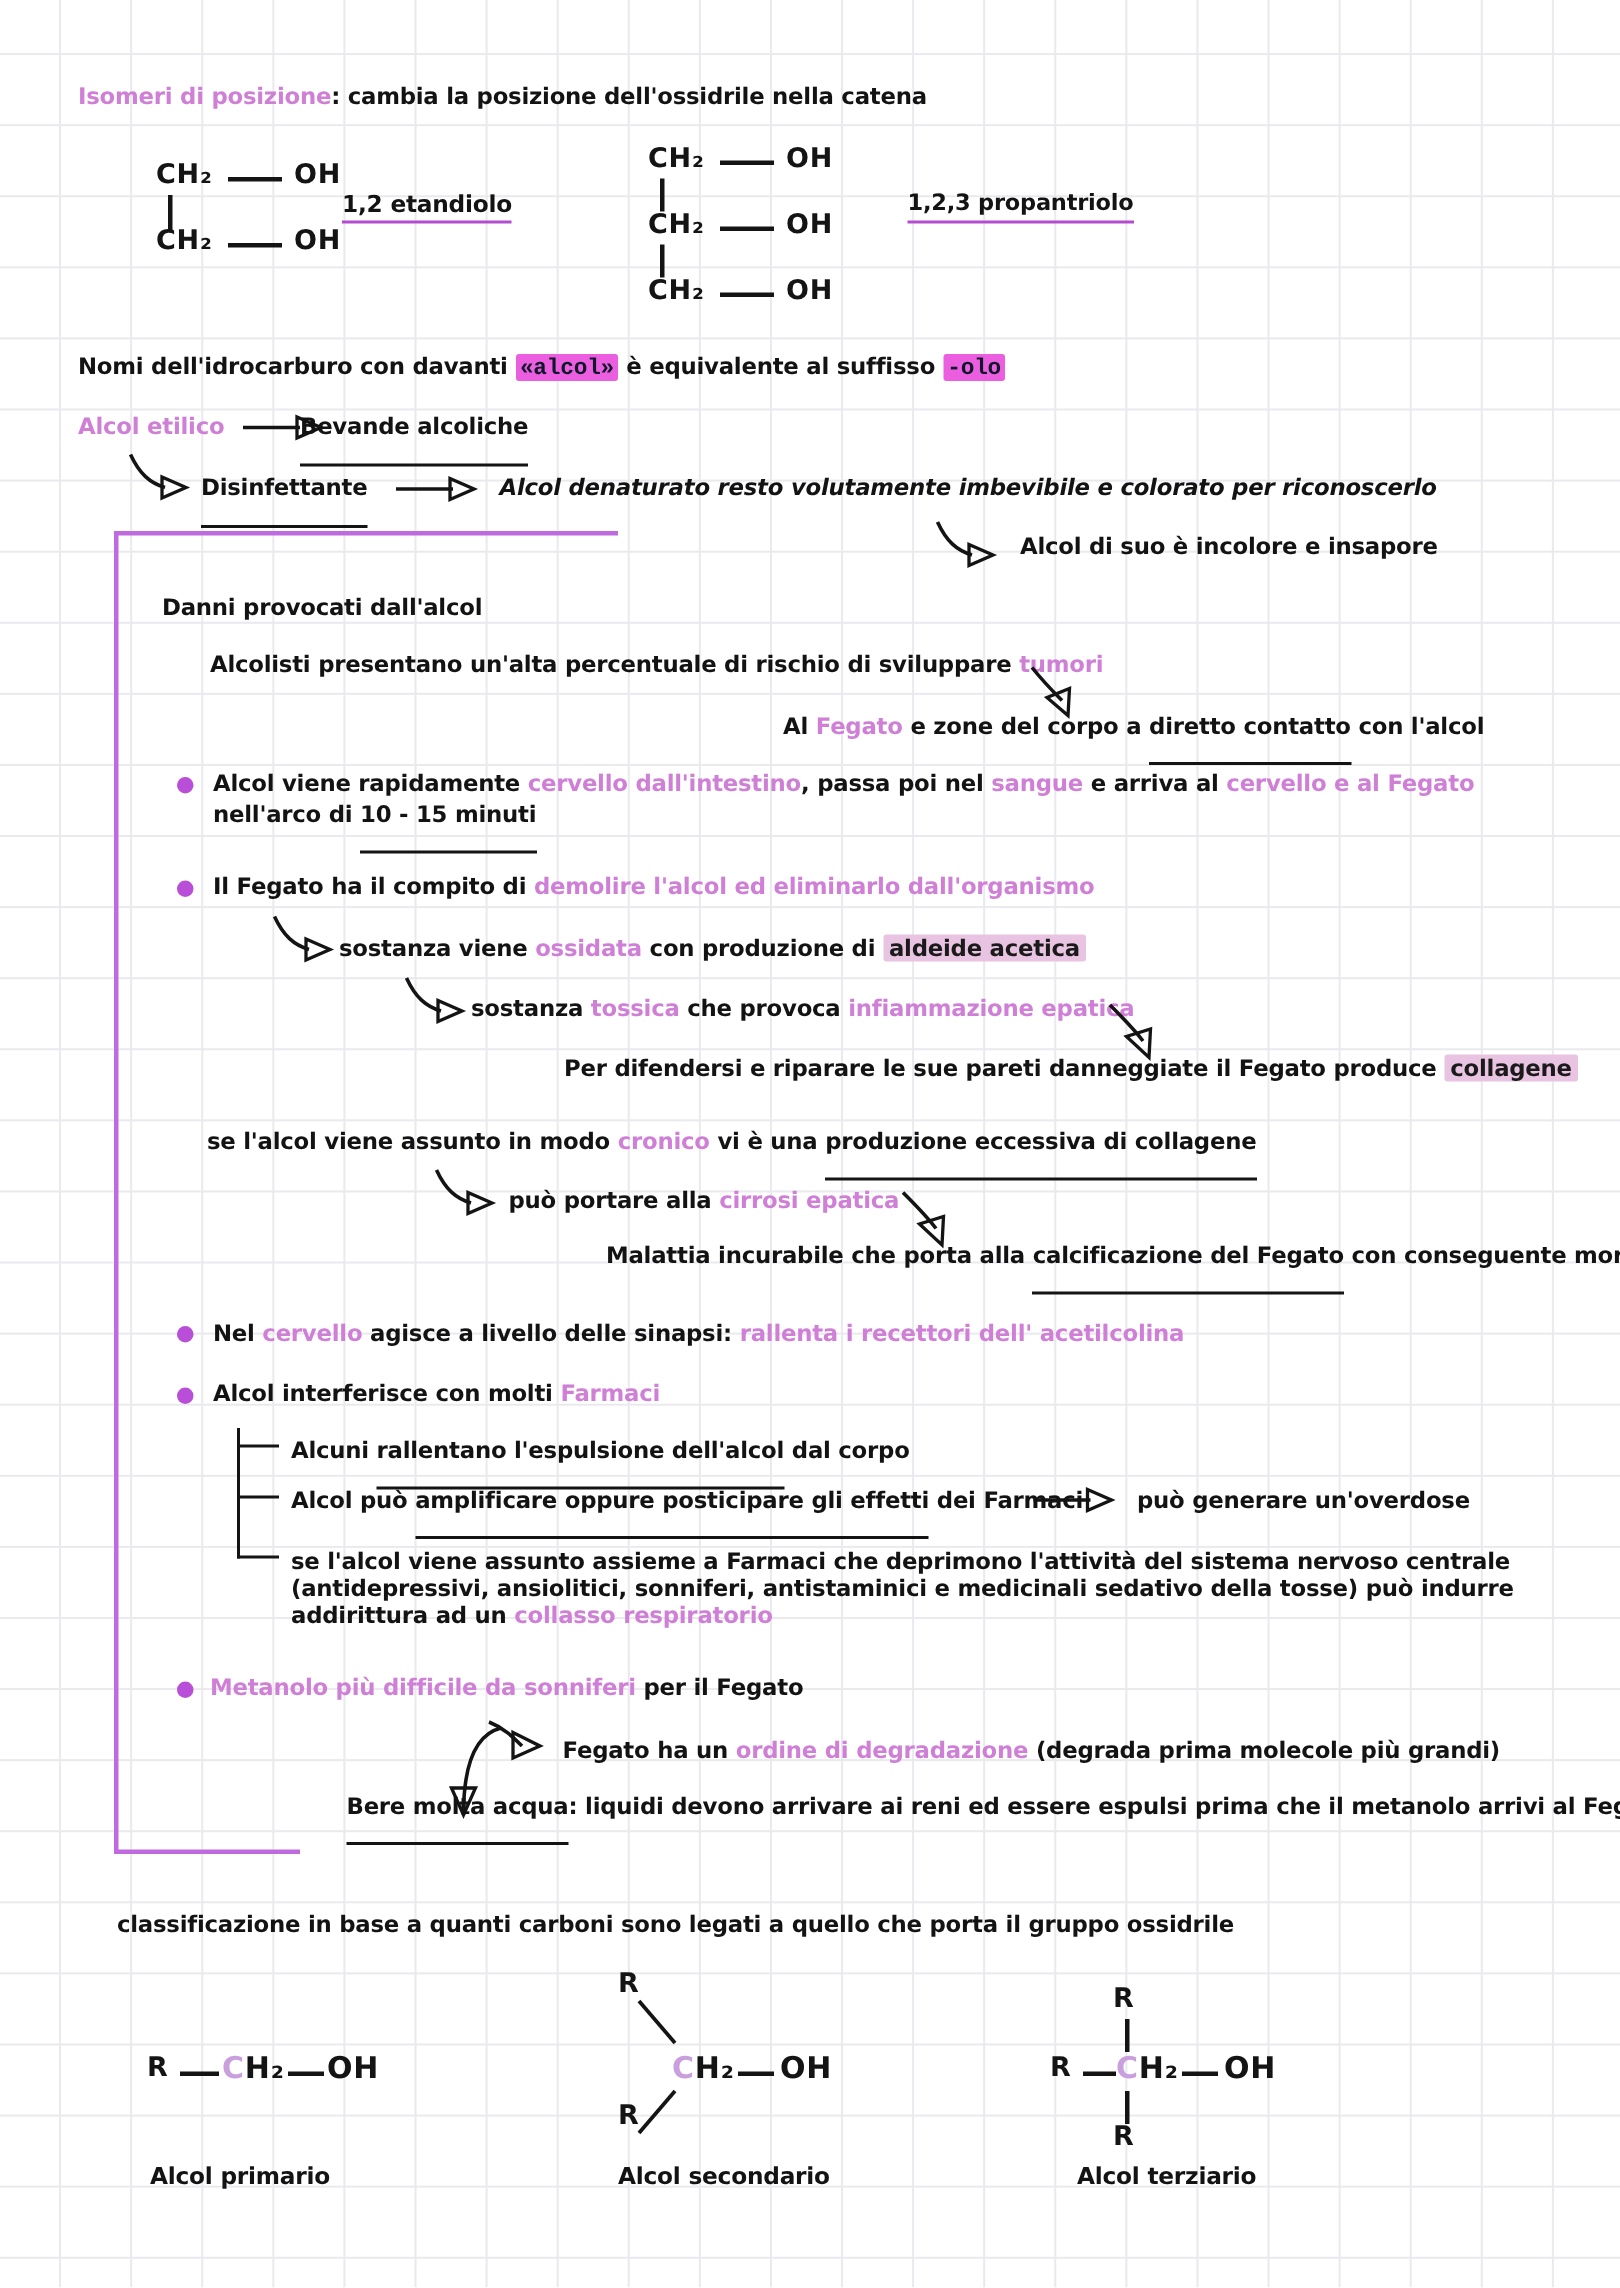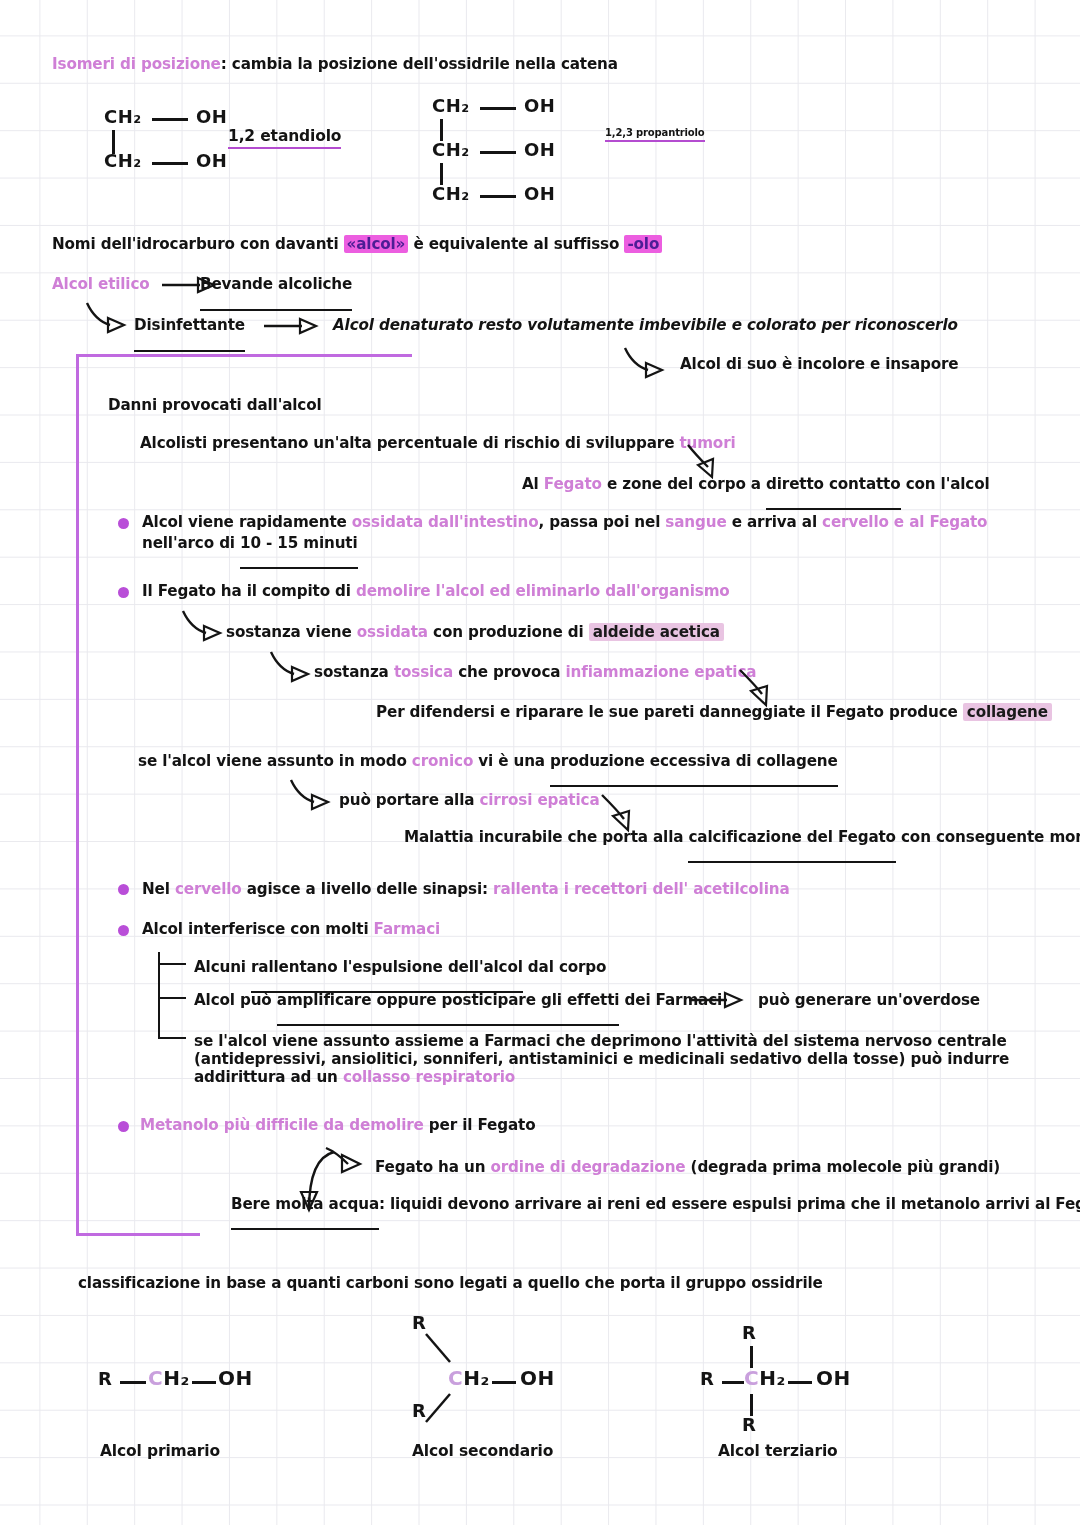--- a/index.html
+++ b/index.html
@@ -29,21 +29,21 @@
     position:absolute;
     font-family:"DejaVu Sans", sans-serif;
     font-weight:700;
     color:#131313;
     font-size:15.2px;
     letter-spacing:-0.15px;
     white-space:nowrap;
     line-height:1.32;
   }
   .pk{color:#cf7fd6;}
-  .hl{background:#ec5ee0;color:#4c1d95;padding:0 3px;border-radius:2px;}
+  .hl{background:#ec5ee0;color:#0f172a;padding:0 3px;border-radius:2px;font-family:Liberation Mono, monospace;}
   .hl2{background:#e9c4e2;color:#1a1a1a;padding:0 4px;border-radius:2px;}
   .u{border-bottom:2px solid #141414;padding-bottom:15px;}
   .up{border-bottom:2.5px solid #b44cd0;padding-bottom:1px;}
 
   
   .chem{
     position:absolute;
     font-family:"DejaVu Sans", sans-serif;
     font-weight:700;
     font-size:18px;
@@ -88,21 +88,21 @@
   <div class="bond bondh" style="left:480px;top:107px;width:36px;"></div>
   <div class="chem" style="left:524px;top:95px;">OH</div>
   <div class="bond bondv" style="left:440px;top:119px;height:22px;"></div>
   <div class="chem" style="left:432px;top:139px;">CH₂</div>
   <div class="bond bondh" style="left:480px;top:151px;width:36px;"></div>
   <div class="chem" style="left:524px;top:139px;">OH</div>
   <div class="bond bondv" style="left:440px;top:163px;height:22px;"></div>
   <div class="chem" style="left:432px;top:183px;">CH₂</div>
   <div class="bond bondh" style="left:480px;top:195px;width:36px;"></div>
   <div class="chem" style="left:524px;top:183px;">OH</div>
-  <div class="t up" style="left:605px;top:126px;font-size:10px;">1,2,3 propantriolo</div>
+  <div class="t up" style="left:605px;top:126px;font-size:15px;">1,2,3 propantriolo</div>
 
   <div class="t" style="left:52px;top:234px;">
     <span>Nomi dell'idrocarburo con davanti </span><span class="hl">«alcol»</span><span> è equivalente al suffisso </span><span class="hl">-olo</span>
   </div>
 
   <div class="t pk" style="left:52px;top:274px;">Alcol etilico</div>
   <svg style="left:160px;top:274px;" width="60" height="22">
     <line x1="2" y1="11" x2="40" y2="11" stroke="#141414" stroke-width="2.4"></line>
     <polygon points="38,4 54,11 38,18" fill="none" stroke="#141414" stroke-width="2.2"></polygon>
   </svg>
@@ -140,21 +140,21 @@
     <path d="M2,2 C10,12 16,18 22,24" stroke="#141414" stroke-width="2.4" fill="none"></path>
     <polygon points="12,22 26,34 27,16" fill="none" stroke="#141414" stroke-width="2.2"></polygon>
   </svg>
 
   <div class="t" style="left:522px;top:474px;">
     <span>Al </span><span class="pk">Fegato</span><span> e zone del corpo a </span><span class="u">diretto contatto</span><span> con l'alcol</span>
   </div>
 
   <div style="position:absolute;left:118px;top:518px;width:11px;height:11px;border-radius:50%;background:#b94ed8;"></div>
   <div class="t" style="left:142px;top:512px;">
-    <span>Alcol viene rapidamente </span><span class="pk">ossidata dall'intestino</span><span>, passa poi nel </span><span class="pk">sangue</span><span> e arriva al </span><span class="pk">cervello e al Fegato</span>
+    <span>Alcol viene rapidamente </span><span class="pk">cervello dall'intestino</span><span>, passa poi nel </span><span class="pk">sangue</span><span> e arriva al </span><span class="pk">cervello e al Fegato</span>
   </div>
   <div class="t" style="left:142px;top:533px;">
     <span>nell'arco di </span><span class="u">10 - 15 minuti</span>
   </div>
 
   <div style="position:absolute;left:118px;top:587px;width:11px;height:11px;border-radius:50%;background:#b94ed8;"></div>
   <div class="t" style="left:142px;top:581px;">
     <span>Il Fegato ha il compito di </span><span class="pk">demolire l'alcol ed eliminarlo dall'organismo</span>
   </div>
 
@@ -233,21 +233,21 @@
   <div class="t" style="left:758px;top:990px;">può generare un'overdose</div>
 
   <div class="t" style="left:194px;top:1031px;">se l'alcol viene assunto assieme a Farmaci che deprimono l'attività del sistema nervoso centrale</div>
   <div class="t" style="left:194px;top:1049px;">(antidepressivi, ansiolitici, sonniferi, antistaminici e medicinali sedativo della tosse) può indurre</div>
   <div class="t" style="left:194px;top:1067px;">
     <span>addirittura ad un </span><span class="pk">collasso respiratorio</span>
   </div>
 
   <div style="position:absolute;left:118px;top:1121px;width:11px;height:11px;border-radius:50%;background:#b94ed8;"></div>
   <div class="t" style="left:140px;top:1115px;">
-    <span class="pk">Metanolo più difficile da demolire</span><span> per il Fegato</span>
+    <span class="pk">Metanolo più difficile da sonniferi</span><span> per il Fegato</span>
   </div>
 
   <svg style="left:296px;top:1140px;" width="70" height="70">
     <path d="M13,70 C13,34 22,16 38,12" stroke="#141414" stroke-width="2.4" fill="none"></path>
     <polygon points="5,52 13,70 21,52" fill="none" stroke="#141414" stroke-width="2.2"></polygon>
     <path d="M30,8 C40,12 46,18 52,24" stroke="#141414" stroke-width="2.4" fill="none"></path>
     <polygon points="46,15 64,24 46,32" fill="none" stroke="#141414" stroke-width="2.2"></polygon>
   </svg>
 
   <div class="t" style="left:375px;top:1157px;">

